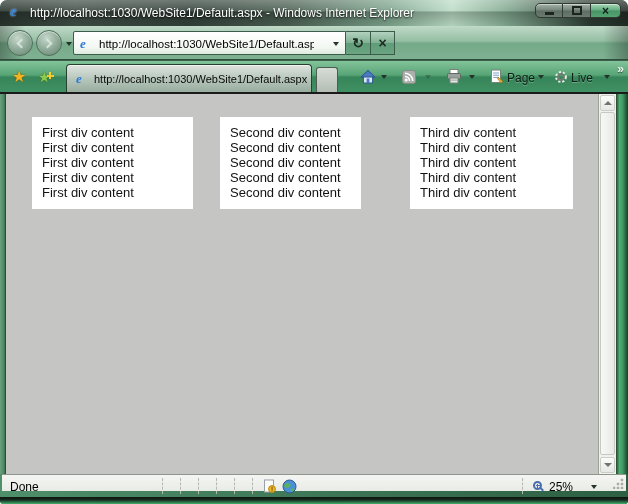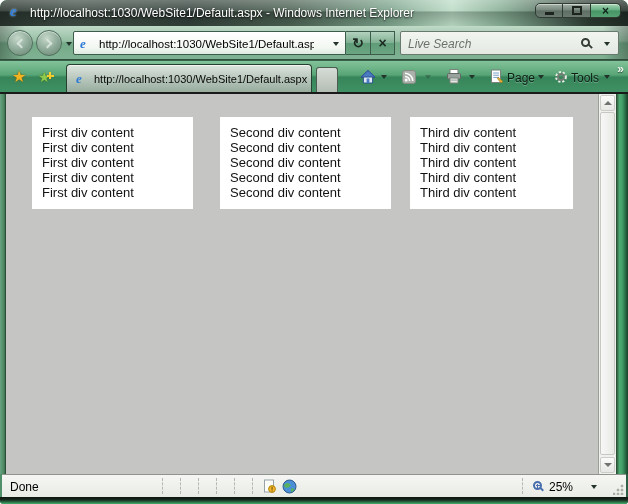--- a/index.html
+++ b/index.html
@@ -85,33 +85,33 @@
 
   
   .content-frame { position:absolute; left:0; top:92px; width:628px; height:382px; background:#c5c6c4; border-top:2px solid #1a1a1a; }
   .edge-left { position:absolute; left:0; top:0; width:6px; height:380px;
     background:linear-gradient(90deg,#69a381 0%,#49855f 70%,#1f3a2b 100%); }
   .edge-right { position:absolute; left:616px; top:0; width:12px; height:380px;
     background:linear-gradient(90deg,#27452f 0%,#4fae74 30%,#3f9a63 55%,#17402a 100%); }
   .cbox { position:absolute; background:#fff; padding:8px 0 14px 10px; }
   .cbox .line { font-size:13px; line-height:15px; color:#121212; white-space:nowrap; }
   .box-1 { left:32px; top:23px; width:161px; height:92px; }
-  .box-2 { left:220px; top:23px; width:171px; height:92px; }
+  .box-2 { left:220px; top:23px; width:141px; height:92px; }
   .box-3 { left:410px; top:23px; width:163px; height:92px; }
   .sb { position:absolute; left:598px; top:0; width:18px; height:380px; background:#f0f1ee; border-left:1px solid #9aa096; }
   .sb-btn { position:absolute; left:1px; width:15px; height:16px; background:linear-gradient(180deg,#fbfbfa,#e6e8e4);
     border:1px solid #c9cdc6; border-radius:2px; display:flex; align-items:center; justify-content:center; }
   .sb-up { top:1px; } .sb-down { bottom:1px; }
   .tri-up { width:0; height:0; border-left:4px solid transparent; border-right:4px solid transparent; border-bottom:4px solid #6f746d; }
   .tri-down { width:0; height:0; border-left:4px solid transparent; border-right:4px solid transparent; border-top:4px solid #6f746d; }
   .sb-thumb { position:absolute; left:1px; top:18px; width:15px; height:343px;
     background:linear-gradient(90deg,#f7f8f6,#e8eae6); border:1px solid #c5c9c2; border-radius:2px; }
 
   
-  .statusbar { position:absolute; left:2px; top:474px; width:624px; height:23px;
+  .statusbar { position:absolute; left:2px; top:474px; width:624px; height:17px;
     background:linear-gradient(180deg,#f5f6f3 0%,#e9ebe6 100%); border-top:1px solid #8f958c; }
   .status-done { position:absolute; left:8px; top:5px; font-size:12px; color:#000; }
   .stsep { position:absolute; top:3px; height:16px; border-left:1px dashed #b4b8af; }
   .zone-text { position:absolute; left:300px; top:5px; font-size:11.5px; color:#111; white-space:nowrap; }
   .zoom-mag { position:absolute; left:531px; top:6px; width:9px; height:9px; border:2px solid #4a6fae; border-radius:50%;
     background:linear-gradient(#4a6fae,#4a6fae) 50% 50%/4px 1px no-repeat, linear-gradient(#4a6fae,#4a6fae) 50% 50%/1px 4px no-repeat; }
   .zoom-mag::after { content:""; position:absolute; width:5px; height:2px; background:#4a6fae; transform:rotate(45deg); right:-4px; bottom:-2px; }
   .zoom-text { position:absolute; left:547px; top:5px; font-size:12px; color:#000; }
   .zoom-dd { position:absolute; left:589px; top:10px; }
   .grip { position:absolute; right:2px; bottom:2px; width:11px; height:11px;
@@ -164,25 +164,20 @@
 
     <div class="refresh-stop">
       <div class="rs-btn">
           <span class="rs-glyph">↻</span>
         </div>
       <div class="rs-btn">
           <span class="rs-glyph">×</span>
         </div>
     </div>
 
-    <div class="search-box">
-      <input class="search-input" placeholder="Live Search" style="">
-      <span class="mag"></span>
-      <span class="dd search-dd"></span>
-    </div>
   </div>
 
   <div class="tabrow">
     <span class="star star-fav">★</span>
     <span class="star star-add">★</span>
     <span class="plusbar plus-h"></span>
     <span class="plusbar plus-v"></span>
 
     <div class="tab">
       <span class="e-icon tab-ie">e</span>
@@ -230,21 +225,21 @@
     </div>
     <span class="cmd cmd-label" style="left:507px; top:10px;">Page</span>
     <span class="dd" style="position:absolute; left:538px; top:14px;"></span>
 
     <div class="cmd" style="left:554px; top:9px;">
       <svg class="icon-svg" width="14" height="14" viewBox="0 0 14 14">
         <circle cx="7" cy="7" r="4.6" fill="none" stroke="#e7ece7" stroke-width="2.6" stroke-dasharray="2.1 1.7"></circle>
         <circle cx="7" cy="7" r="3" fill="none" stroke="#6f7d72" stroke-width="1.8"></circle>
       </svg>
     </div>
-    <span class="cmd cmd-label" style="left:571px; top:10px;">Tools</span>
+    <span class="cmd cmd-label" style="left:571px; top:10px;">Live</span>
     <span class="dd" style="position:absolute; left:604px; top:14px;"></span>
 
     <span class="overflow">»</span>
   </div>
 
   <div class="content-frame">
     <div class="edge-left"></div>
 
     <div class="cbox box-1">
       <div class="line">First div content</div>

